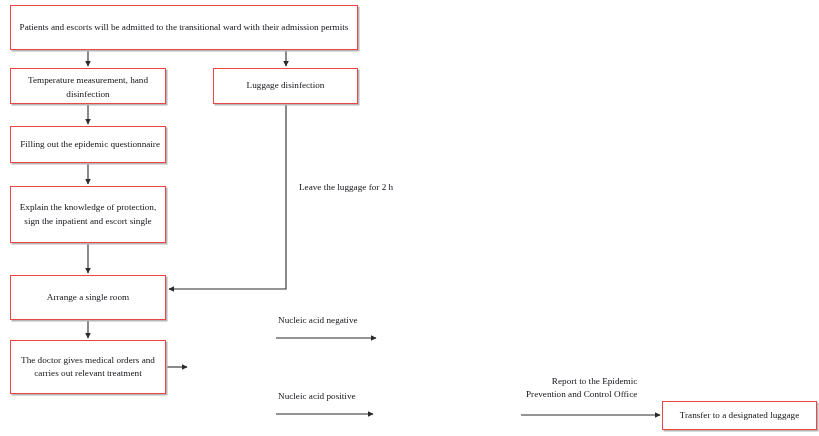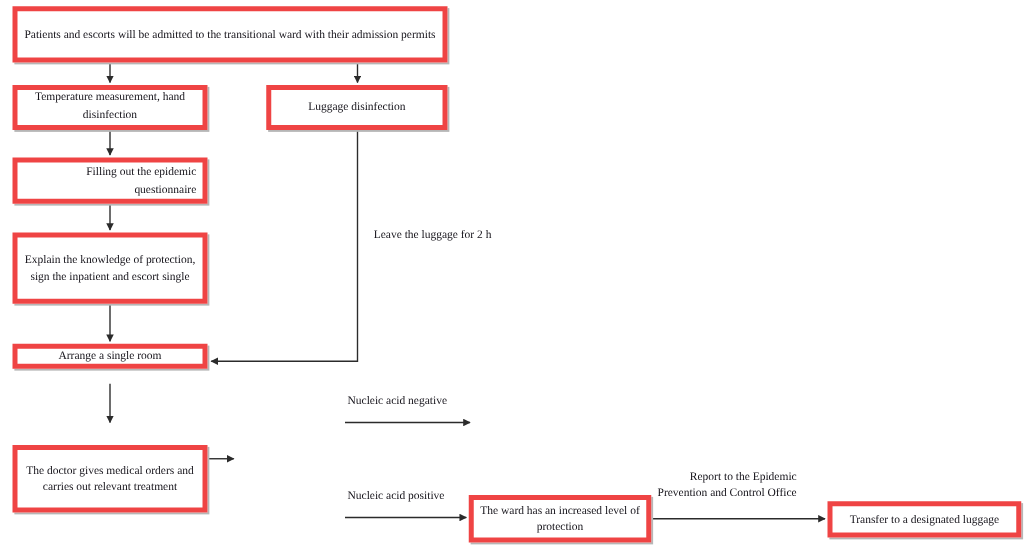--- a/index.html
+++ b/index.html
@@ -18,21 +18,21 @@
   svg.wires{
     position:absolute;
     left:0; top:0;
     width:819px; height:436px;
     pointer-events:none;
   }
   .node{
     position:absolute;
     box-sizing:border-box;
     background:#ffffff;
-    border:4px solid #ef4444;
+    border:1px solid #ef4444;
     box-shadow:1.5px 1.5px 0 0 #b6b6b6;
     display:flex;
     align-items:center;
     justify-content:center;
     text-align:center;
     line-height:1.45;
     font-size:9.2px;
     padding:2px 5px;
     color:#15131a;
   }
@@ -85,33 +85,30 @@
   </div>
 
   <div class="node" style="left:10px;top:126px;width:156px;height:37px;text-align:right;">
     <span>Filling out the epidemic questionnaire</span>
   </div>
 
   <div class="node" style="left:10px;top:186px;width:156px;height:57px;">
     <span>Explain the knowledge of protection, sign the inpatient and escort single</span>
   </div>
 
-  <div class="node" style="left:10px;top:275px;width:156px;height:20px;">
+  <div class="node" style="left:10px;top:275px;width:156px;height:45px;">
     <span>Arrange a single room</span>
   </div>
 
-  <div class="node" style="left:10px;top:356px;width:156px;height:54px;">
+  <div class="node" style="left:10px;top:340px;width:156px;height:54px;">
     <span>The doctor gives medical orders and carries out relevant treatment</span>
   </div>
 
 
 
-  <div class="node" style="left:375px;top:396px;width:146px;height:38px;">
-    <span>The ward has an increased level of protection</span>
-  </div>
 
   <div class="node" style="left:662px;top:401px;width:155px;height:29px;">
     <span>Transfer to a designated luggage</span>
   </div>
 
   <div class="edge-label" style="left:299px;top:181px;">Leave the luggage for 2 h</div>
 
   <div class="edge-label" style="left:278px;top:314px;">Nucleic acid negative</div>
 
   <div class="edge-label" style="left:278px;top:390px;">Nucleic acid positive</div>

